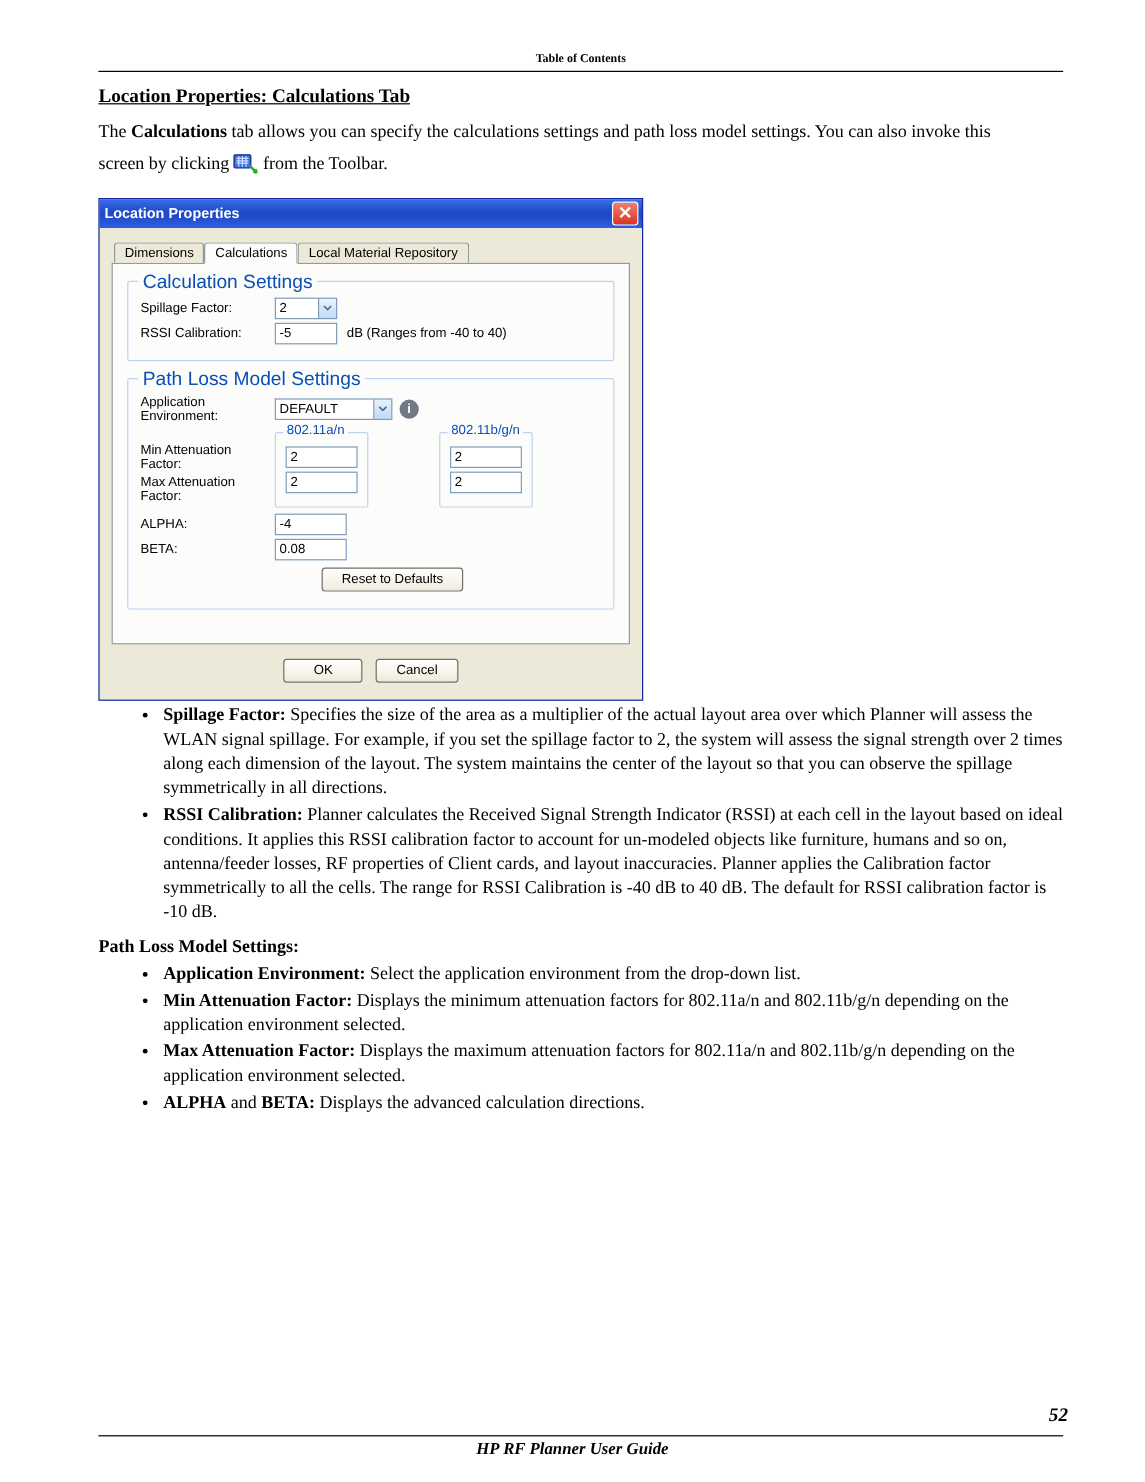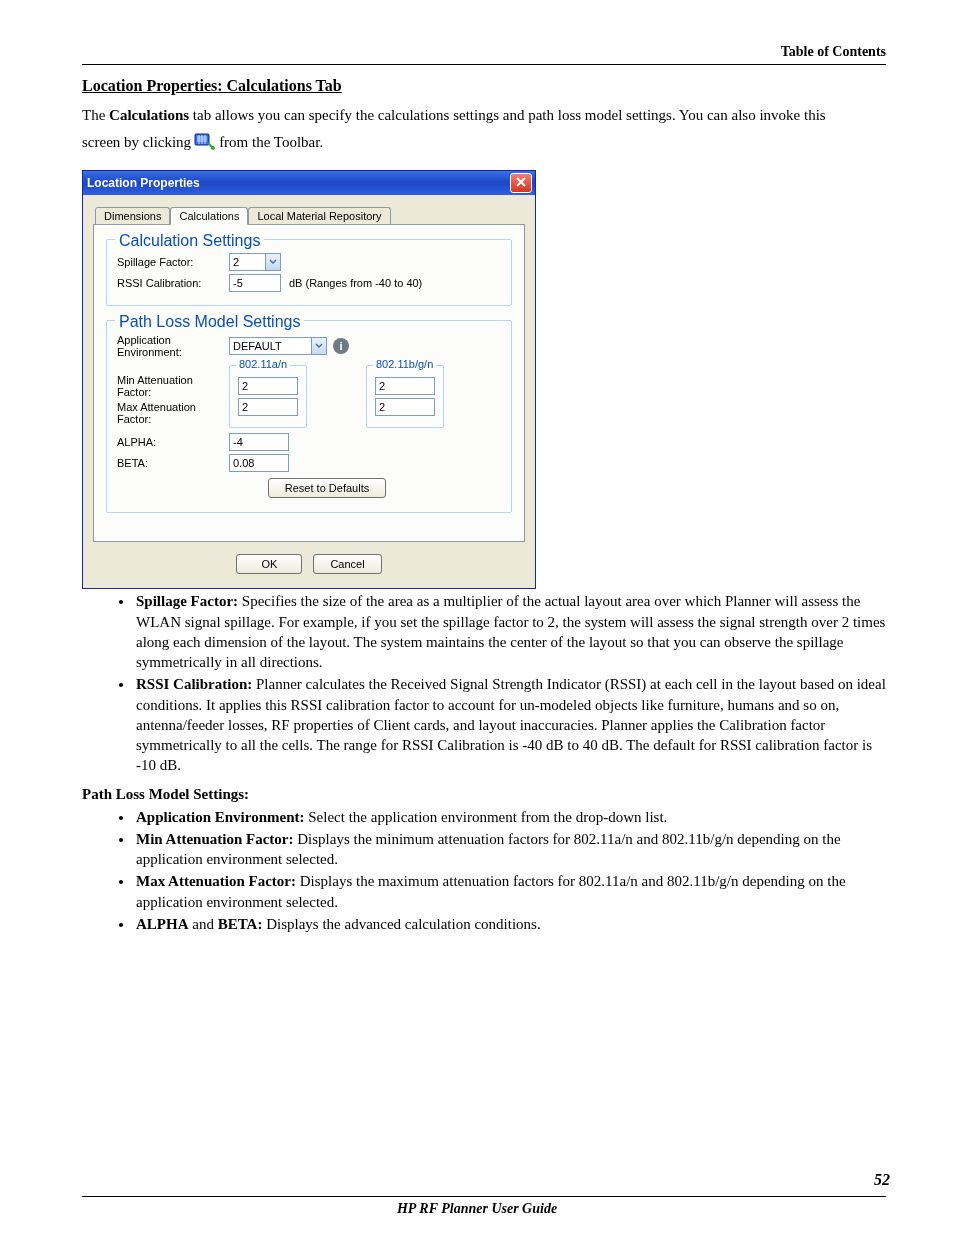--- a/index.html
+++ b/index.html
@@ -1,17 +1,17 @@
 <!DOCTYPE html>
 <html><head>
 <meta charset="utf-8">
 <style>
   html,body{margin:0;padding:0;background:#fff;font-family:"Times New Roman",Times,serif;color:#000;}
   .page{width:954px;min-height:1235px;margin:0 auto;position:relative;box-sizing:border-box;padding:44px 68px 60px 82px;}
-  .toc-header{text-align:right;font-weight:bold;font-size:14px;margin:0 0 4px 0;}
+  .toc-header{text-align:center;font-weight:bold;font-size:10px;margin:0 0 4px 0;}
   .hr{height:1px;background:#000;margin:0 0 12px 0;}
   .section-title{font-weight:bold;text-decoration:underline;font-size:16px;margin:0 0 10px 0;}
   .intro{font-size:15px;line-height:1.35;margin:0 0 4px 0;}
   .intro-line2{font-size:15px;line-height:1.8;margin:0 0 14px 0;display:flex;align-items:center;flex-wrap:wrap;}
   .toolbar-icon{display:inline-flex;align-items:center;justify-content:center;width:24px;height:24px;margin:0 2px 0 2px;vertical-align:middle;}
   
   .dlg{width:452px;border:1px solid #1228a8;background:#ece9d8;font-family:Tahoma,Arial,sans-serif;font-size:11px;color:#000;}
   .dlg-titlebar{height:24px;background:linear-gradient(to bottom,#3a6ee6 0%,#1e49c7 45%,#1e49c7 55%,#2f5fe0 100%);display:flex;align-items:center;justify-content:space-between;padding:0 3px 0 4px;}
   .dlg-title{color:#fff;font-weight:bold;font-size:12px;}
   .dlg-close{width:20px;height:18px;background:linear-gradient(#f08070,#d8341e);border:1px solid #fff;border-radius:3px;display:flex;align-items:center;justify-content:center;color:#fff;font-weight:bold;font-size:12px;line-height:1;}
@@ -186,19 +186,19 @@
   <ul class="desc">
     <li><b>Spillage Factor:</b><span> Specifies the size of the area as a multiplier of the actual layout area over which Planner will assess the WLAN signal spillage. For example, if you set the spillage factor to 2, the system will assess the signal strength over 2 times along each dimension of the layout. The system maintains the center of the layout so that you can observe the spillage symmetrically in all directions.</span></li>
     <li><b>RSSI Calibration:</b><span> Planner calculates the Received Signal Strength Indicator (RSSI) at each cell in the layout based on ideal conditions. It applies this RSSI calibration factor to account for un-modeled objects like furniture, humans and so on, antenna/feeder losses, RF properties of Client cards, and layout inaccuracies. Planner applies the Calibration factor symmetrically to all the cells. The range for RSSI Calibration is -40 dB to 40 dB. The default for RSSI calibration factor is -10 dB.</span></li>
   </ul>
 
   <div class="desc-heading" style="margin-top:10px">Path Loss Model Settings:</div>
   <ul class="desc">
     <li><b>Application Environment:</b><span> Select the application environment from the drop-down list.</span></li>
     <li><b>Min Attenuation Factor:</b><span> Displays the minimum attenuation factors for 802.11a/n and 802.11b/g/n depending on the application environment selected.</span></li>
     <li><b>Max Attenuation Factor:</b><span> Displays the maximum attenuation factors for 802.11a/n and 802.11b/g/n depending on the application environment selected.</span></li>
-    <li><b>ALPHA</b><span> and </span><b>BETA:</b><span> Displays the advanced calculation conditions.</span></li>
+    <li><b>ALPHA</b><span> and </span><b>BETA:</b><span> Displays the advanced calculation directions.</span></li>
   </ul>
 
   <div class="page-num">52</div>
   <div class="footer-hr"></div>
   <div class="footer-txt">HP RF Planner User Guide</div>
 </div>
 
 </body></html>

